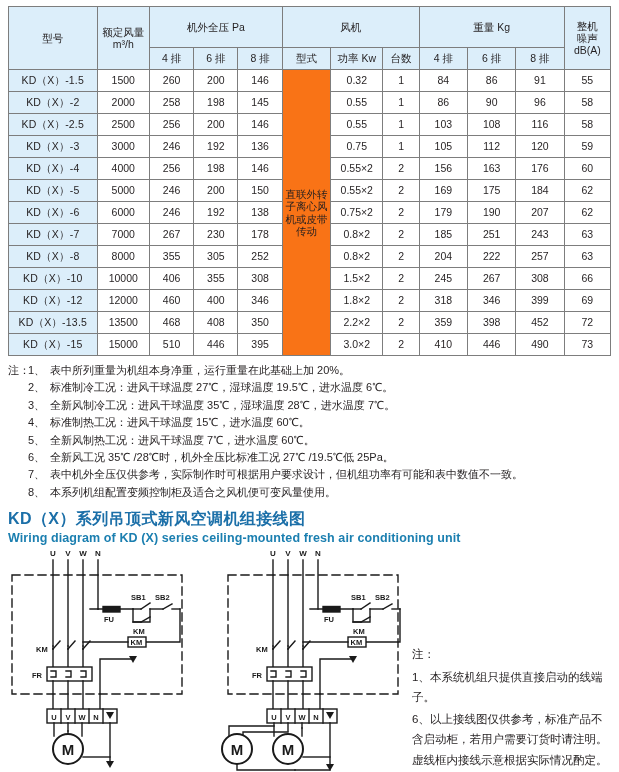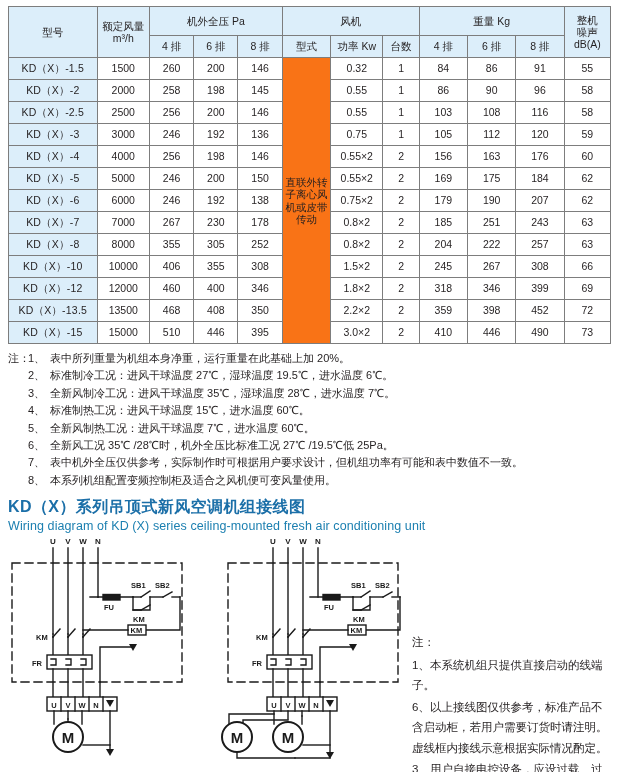--- a/index.html
+++ b/index.html
@@ -28,21 +28,21 @@
     font-size: 10.5px;
     color: #231f20;
     height: 22px;
     padding: 0 1px;
     line-height: 1.15;
   }
   table.spec thead th {
     background: #dceefa;
     font-size: 10.5px;
   }
-  table.spec thead th.h-tall { height: 29px; }
+  table.spec thead th.h-tall { height: 41px; }
   td.model {
     background: #dceefa;
     font-size: 10.5px;
     letter-spacing: .2px;
   }
   td.typecell {
     font-size: 10px;
     line-height: 1.35;
     background: #f97316;
     padding: 2px 1px;
@@ -80,20 +80,21 @@
     font-weight: bold;
     letter-spacing: .4px;
     line-height: 1.25;
   }
   .sec-en {
     color: #1b7fb0;
     font-size: 12.5px;
     letter-spacing: .1px;
     line-height: 1.3;
     margin-top: 1px;
+    font-weight: bold;
   }
 
   
   .diagram-area {
     position: relative;
     width: 619px;
     height: 245px;
   }
   .diagram-svg { position: absolute; left: 0; top: 0; }
 

